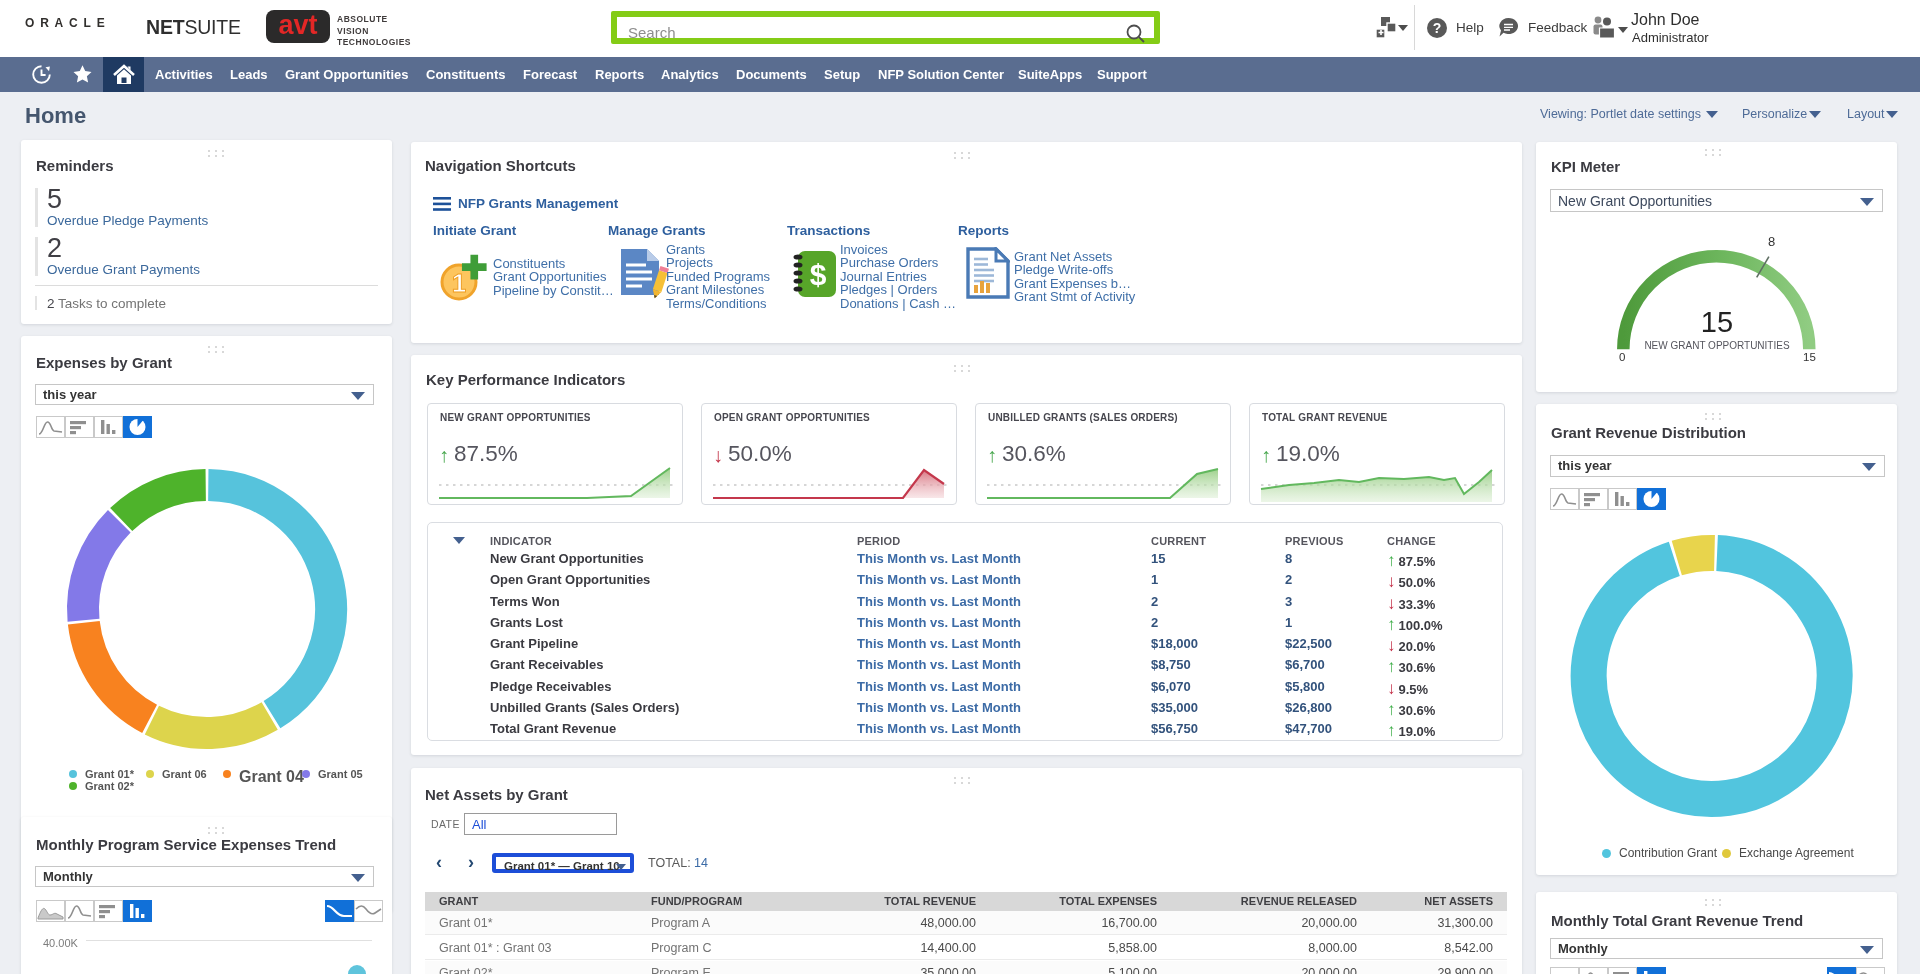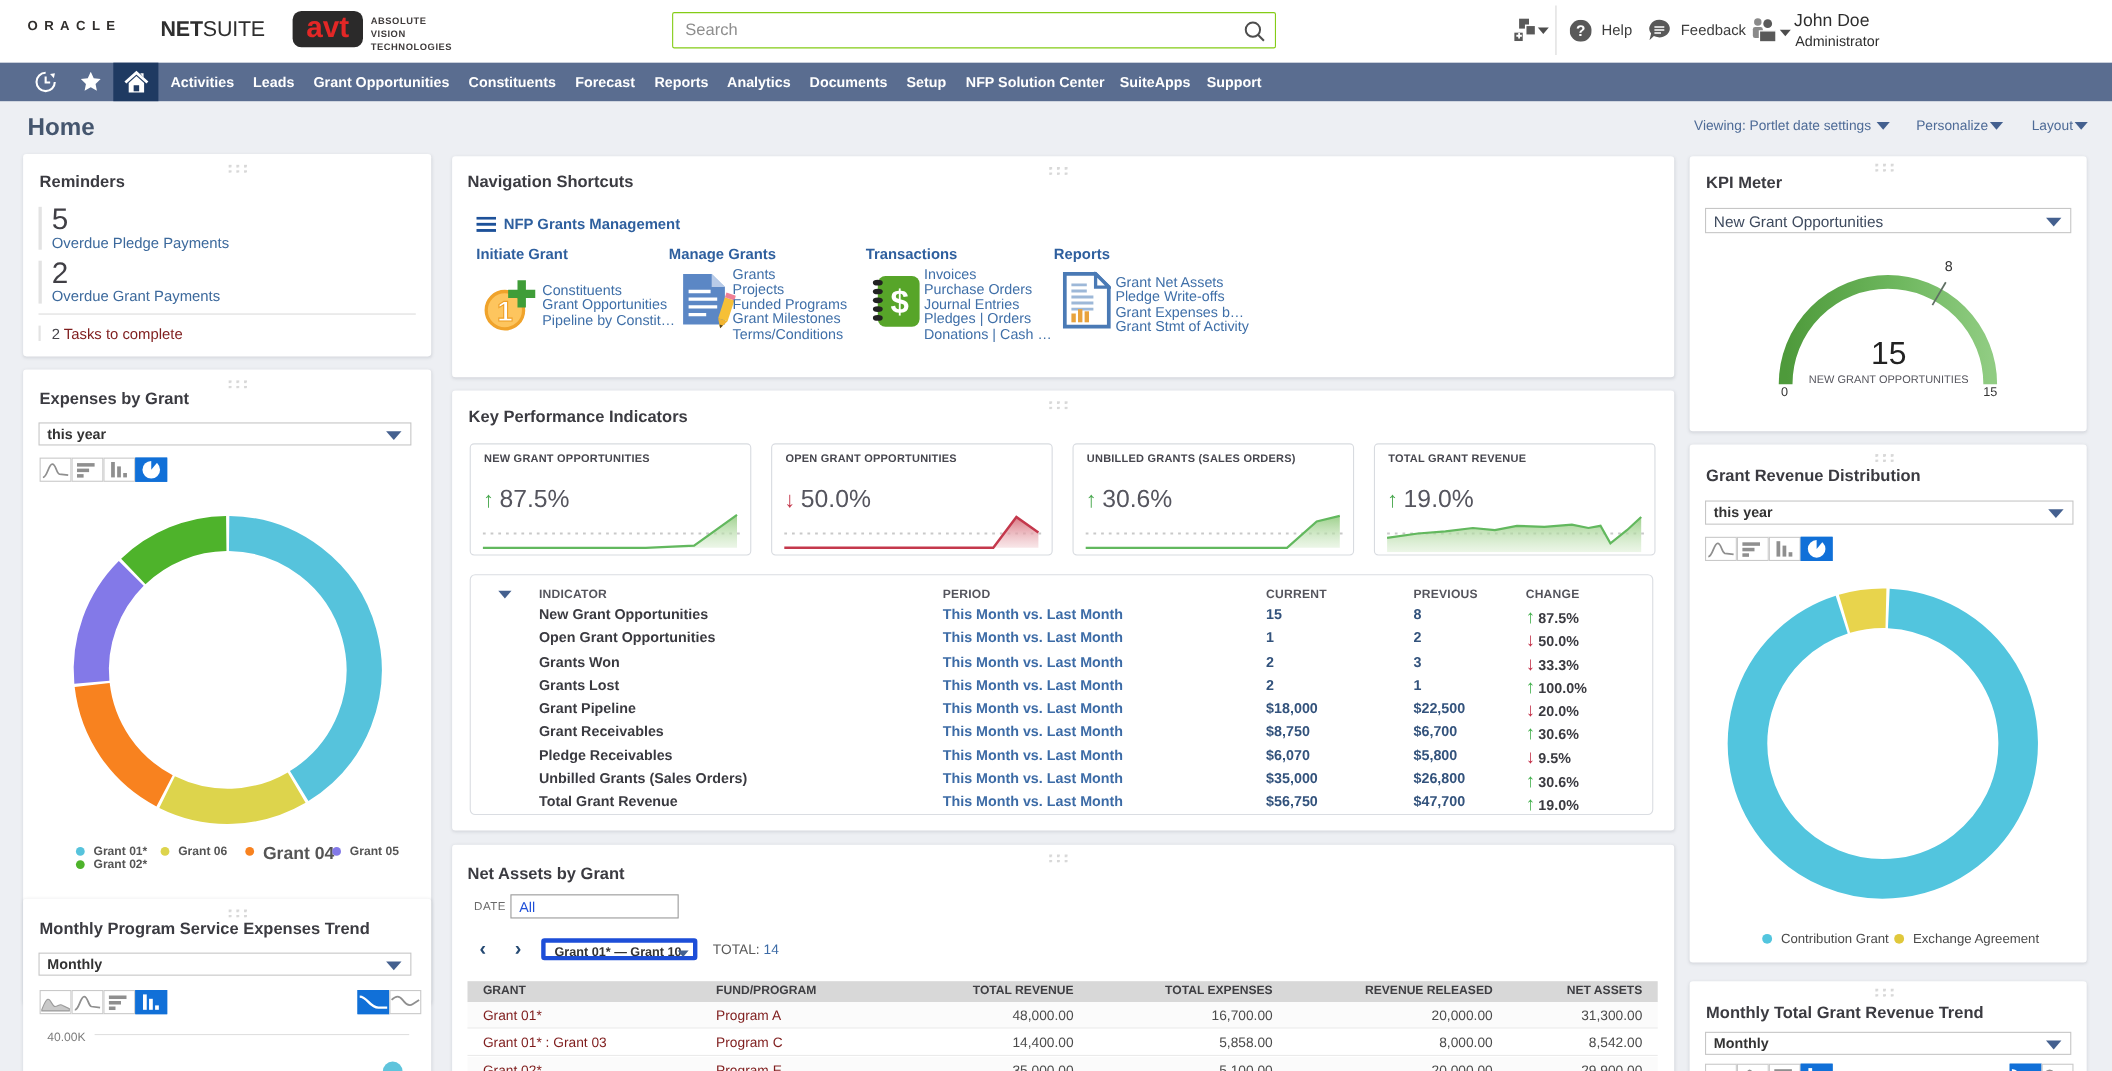--- a/index.html
+++ b/index.html
@@ -13,21 +13,21 @@
 #hometab { position:absolute; left:103px; top:0; width:41px; height:35px; background:#1f3a62; }
 
 .panel { position:absolute; background:#fff; border-radius:3px; box-shadow:0 1px 3px rgba(60,64,80,.14); }
 .ptitle { position:absolute; font-size:15px; font-weight:bold; color:#3b3b41; white-space:nowrap; }
 .grip { position:absolute; width:21px; height:8px; background:radial-gradient(circle 1.5px at 2px 2px, #d8d8d8 1.3px, transparent 1.5px); background-size:7px 5px; }
 .dd { position:absolute; height:21px; border:1px solid #c6c6c6; background:#fff; font-size:13px; font-weight:bold; color:#333; }
 .dd span.t { position:absolute; left:7px; top:2px; }
 .caret { position:absolute; right:8px; top:7px; width:0; height:0; border-left:7px solid transparent; border-right:7px solid transparent; border-top:8px solid #44608f; }
 .ctb { position:absolute; width:29px; height:22px; border:1px solid #c9c9c9; background:#fff; }
 .ctb.sel { background:#1170d8; border-color:#1170d8; }
-.link { color:#7f1d1d; }
+.link { color:#737373; }
 .kcard { position:absolute; width:256px; height:102px; border:1px solid #d8dbe0; border-radius:4px; background:#fff; }
 .kt { position:absolute; left:12px; top:8px; font-size:10px; font-weight:bold; color:#47474f; letter-spacing:.2px; }
 .karr { position:absolute; left:11px; top:40px; font-size:20px; font-weight:bold; }
 .kpc { position:absolute; left:26px; top:37px; font-size:22.5px; color:#55555e; }
 .kth { position:absolute; font-size:11px; font-weight:bold; color:#55555d; letter-spacing:.2px; }
 .ktr { position:absolute; left:0; width:1111px; height:21px; font-size:13px; font-weight:bold; }
 .ktr .c1 { position:absolute; left:79px; color:#3a3a40; }
 .ktr .c2 { position:absolute; left:446px; color:#3c6ba6; }
 .ktr .c3 { position:absolute; left:740px; color:#32527c; }
 .ktr .c4 { position:absolute; left:874px; color:#32527c; }
@@ -39,21 +39,21 @@
 .num { color:#4b4b4b; }
 </style>
 </head>
 <body>
 
 <div id="hdr">
   <div class="abs" style="left:25px;top:16px;font-size:12px;font-weight:bold;color:#312f2d;letter-spacing:5.8px;">ORACLE</div>
   <div class="abs" style="left:146px;top:16px;font-size:19.5px;color:#2f2f2f;letter-spacing:-.2px;"><b>NET</b>SUITE</div>
   <div class="abs" style="left:266px;top:10px;width:64px;height:33px;background:#2b2a2a;border-radius:8px;color:#e32726;text-align:center;font-weight:bold;font-size:27px;line-height:30px;">avt</div>
   <div class="abs" style="left:337px;top:14px;font-size:8.5px;font-weight:bold;color:#403c3c;letter-spacing:.5px;line-height:11.5px;">ABSOLUTE<br>VISION<br>TECHNOLOGIES</div>
-  <div class="abs" style="left:611px;top:11px;width:549px;height:33px;border:1px solid #84cc16;border-radius:2px;">
+  <div class="abs" style="left:611px;top:11px;width:549px;height:33px;border:6px solid #84cc16;border-radius:2px;">
     <span class="abs" style="left:11px;top:7px;font-size:15px;color:#8e8e8e;">Search</span>
     <svg class="abs" style="right:8px;top:6px;" width="21" height="21" viewBox="0 0 21 21">
         <circle cx="9" cy="9" r="6.5" fill="none" stroke="#4d4d4d" stroke-width="1.8"></circle>
         <line x1="13.8" y1="13.8" x2="19" y2="19" stroke="#4d4d4d" stroke-width="1.8"></line>
       </svg>
   </div>
   <svg class="abs" style="left:1375px;top:16px;" width="26" height="26" viewBox="0 0 26 26">
       <rect x="6" y="1" width="9" height="9" fill="#595959"></rect>
       <rect x="12" y="7" width="9" height="9" fill="#595959" stroke="#fff" stroke-width="1.4"></rect>
       <rect x="1" y="13" width="9" height="9" fill="#595959" stroke="#fff" stroke-width="1.4"></rect>
@@ -362,21 +362,21 @@
       <span class="c5"><b class="ar" style="color:#3fae49;">↑</b>87.5%</span>
   </div>
   <div class="ktr" style="top:217px;">
     <span class="c1">Open Grant Opportunities</span>
       <span class="c2">This Month vs. Last Month</span>
       <span class="c3">1</span>
       <span class="c4">2</span>
       <span class="c5"><b class="ar" style="color:#c22b44;">↓</b>50.0%</span>
   </div>
   <div class="ktr" style="top:239px;">
-    <span class="c1">Grants Won</span>
+    <span class="c1">Terms Won</span>
       <span class="c2">This Month vs. Last Month</span>
       <span class="c3">2</span>
       <span class="c4">3</span>
       <span class="c5"><b class="ar" style="color:#c22b44;">↓</b>33.3%</span>
   </div>
   <div class="ktr" style="top:260px;">
     <span class="c1">Grants Lost</span>
       <span class="c2">This Month vs. Last Month</span>
       <span class="c3">2</span>
       <span class="c4">1</span>

